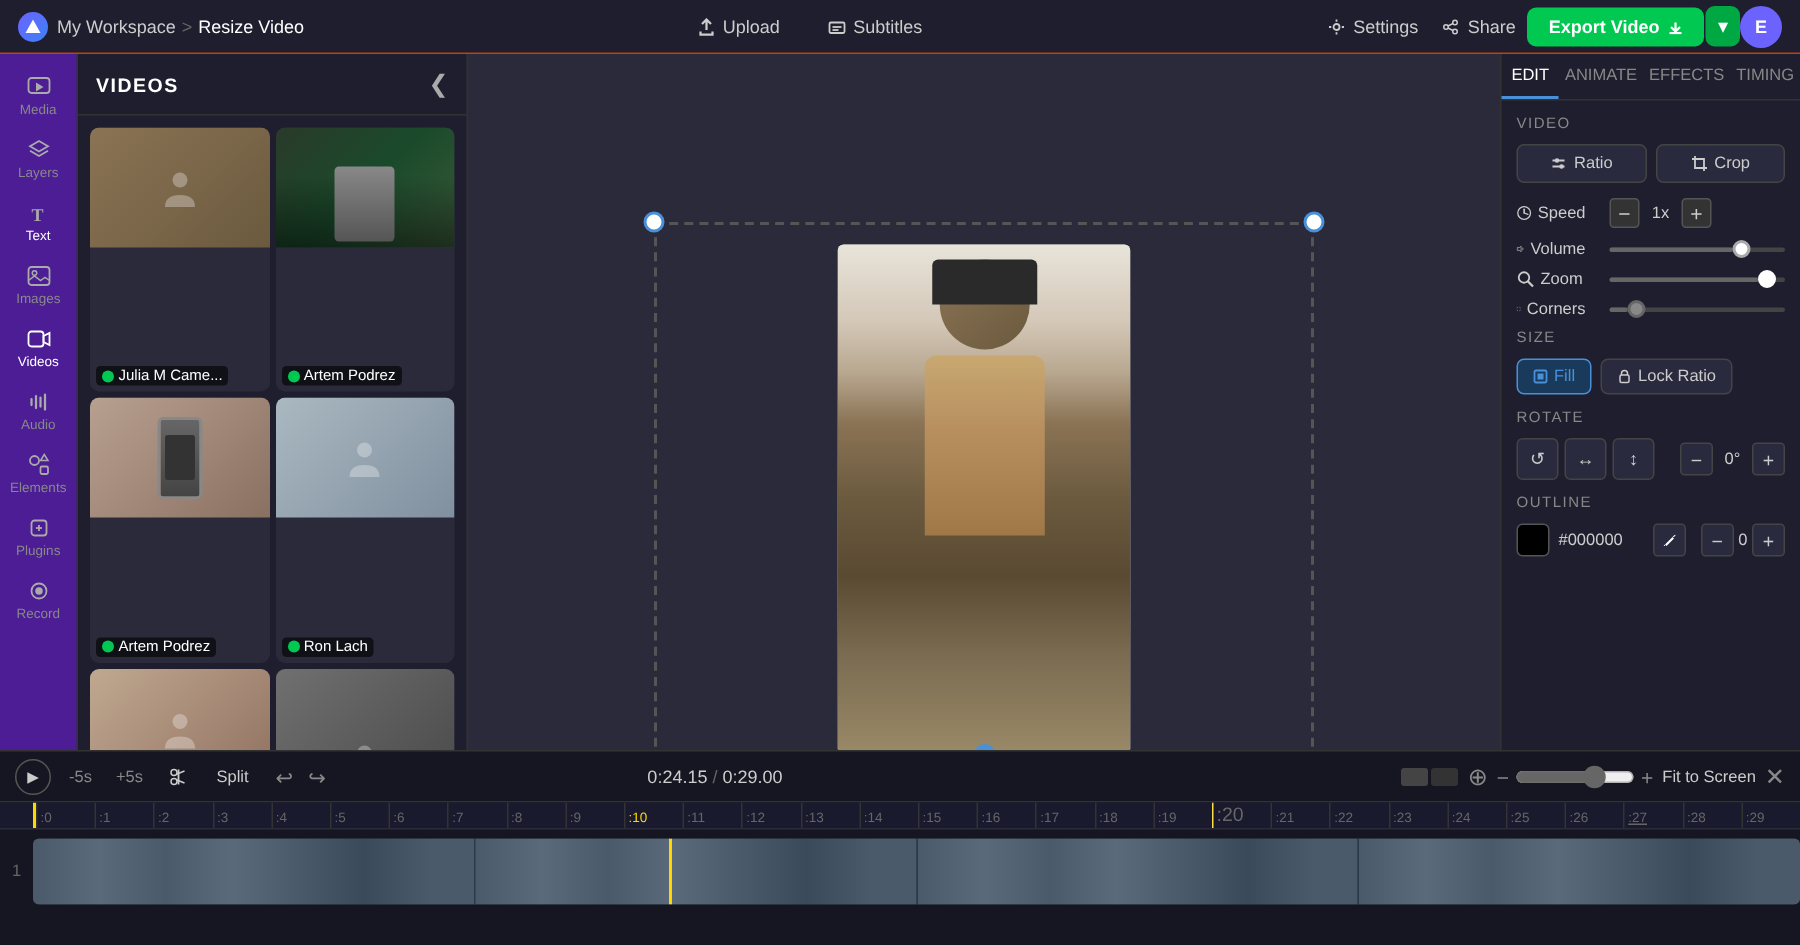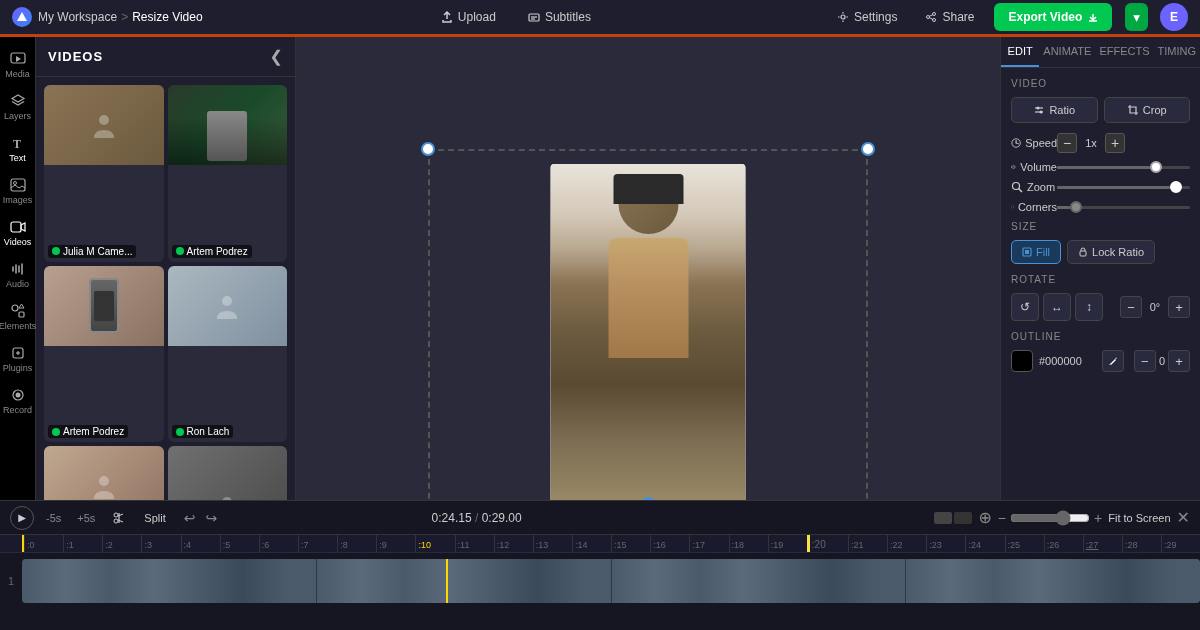--- a/index.html
+++ b/index.html
@@ -1,38 +1,38 @@
 <!DOCTYPE html>
 <html><head>
   <meta charset="utf-8">
   <style>
     * { box-sizing: border-box; margin: 0; padding: 0; }
     body { font-family: -apple-system, BlinkMacSystemFont, 'Segoe UI', sans-serif; background: #1a1a2e; color: #fff; width: 1200px; height: 630px; overflow: hidden; font-size: 12px; }
 
     
-    .topbar { display: flex; align-items: center; justify-content: space-between; background: #1e1e2e; height: 36px; padding: 17px 12px; border-bottom: 3px solid #c2410c; }
+    .topbar { display: flex; align-items: center; justify-content: space-between; background: #1e1e2e; height: 36px; padding: 17px 12px; border-bottom: 1px solid #c2410c; }
     .topbar-left { display: flex; align-items: center; gap: 6px; }
     .topbar-logo { width: 20px; height: 20px; border-radius: 50%; background: linear-gradient(135deg, #6c63ff, #3b82f6); display: flex; align-items: center; justify-content: center; font-size: 10px; }
     .topbar-breadcrumb { display: flex; align-items: center; gap: 4px; color: #aaa; font-size: 12px; }
     .topbar-breadcrumb .workspace { color: #ccc; }
     .topbar-breadcrumb .separator { color: #666; }
     .topbar-breadcrumb .pagename { color: #fff; }
     .topbar-center { display: flex; align-items: center; gap: 16px; }
     .topbar-btn { display: flex; align-items: center; gap: 5px; color: #ccc; font-size: 12px; background: none; border: none; cursor: pointer; padding: 4px 8px; border-radius: 4px; }
-    .topbar-right { display: flex; gap: 12px; }
+    .topbar-right { display: flex; align-items: center; gap: 0; }
     .topbar-right-btn { display: flex; align-items: center; gap: 5px; color: #ccc; font-size: 12px; background: none; border: none; cursor: pointer; padding: 4px 8px; border-radius: 4px; }
     .export-btn { background: #00c851; border: none; color: #fff; font-size: 12px; font-weight: 600; padding: 6px 14px; border-radius: 6px; cursor: pointer; display: flex; align-items: center; gap: 6px; }
     .export-caret { background: #00a844; border: none; color: #fff; padding: 6px 8px; border-radius: 6px; cursor: pointer; margin-left: 1px; }
     .avatar-btn { width: 28px; height: 28px; border-radius: 50%; background: #6c63ff; border: none; color: #fff; font-size: 12px; font-weight: 700; cursor: pointer; }
 
     
     .main { display: flex; height: calc(630px - 36px); }
 
     
-    .sidebar-icons { width: 36px; background: #000000; display: flex; flex-direction: column; align-items: center; padding-top: 8px; gap: 2px; border-right: 1px solid #333; }
+    .sidebar-icons { width: 52px; background: #4c1d95; display: flex; flex-direction: column; align-items: center; padding-top: 8px; gap: 2px; border-right: 1px solid #333; }
     .sidebar-icon-item { display: flex; flex-direction: column; align-items: center; gap: 2px; padding: 6px 4px; border-radius: 6px; cursor: pointer; width: 36px; color: #aaa; font-size: 9px; }
     .sidebar-icon-item.active { color: #fff; }
     .sidebar-icon-item svg { width: 16px; height: 16px; }
 
     
     .videos-panel { width: 260px; background: #1e1e2e; border-right: 1px solid #333; display: flex; flex-direction: column; }
     .videos-header { display: flex; align-items: center; justify-content: space-between; padding: 10px 12px; border-bottom: 1px solid #333; }
     .videos-header-title { font-size: 13px; font-weight: 600; letter-spacing: 1px; color: #fff; }
     .videos-grid { display: grid; grid-template-columns: 1fr 1fr; gap: 4px; padding: 8px; overflow-y: auto; flex: 1; }
     .video-thumb { position: relative; border-radius: 6px; overflow: hidden; cursor: pointer; background: #2a2a3a; }
@@ -54,21 +54,21 @@
     
     .right-panel { width: 200px; background: #1e1e2e; border-left: 1px solid #333; display: flex; flex-direction: column; }
     .right-tabs { display: flex; border-bottom: 1px solid #333; }
     .right-tab { flex: 1; text-align: center; padding: 8px 4px; font-size: 11px; color: #888; cursor: pointer; border-bottom: 2px solid transparent; }
     .right-tab.active { color: #fff; border-bottom: 2px solid #4a90d9; }
     .right-content { padding: 10px; flex: 1; overflow-y: auto; }
     .section-label { font-size: 10px; color: #888; letter-spacing: 1px; margin-bottom: 8px; margin-top: 8px; }
     .section-label:first-child { margin-top: 0; }
     .btn-group { display: flex; gap: 6px; margin-bottom: 10px; }
     .panel-btn { flex: 1; display: flex; align-items: center; justify-content: center; gap: 4px; padding: 6px 8px; border-radius: 5px; font-size: 11px; cursor: pointer; border: 1px solid #444; background: #2a2a3e; color: #ccc; }
-    .slider-row { display: flex; align-items: center; gap: 0; margin-bottom: 8px; }
+    .slider-row { display: flex; align-items: center; gap: 16px; margin-bottom: 8px; }
     .slider-label { font-size: 11px; color: #ccc; width: 46px; display: flex; align-items: center; gap: 4px; }
     .slider-track { flex: 1; height: 3px; background: #444; border-radius: 2px; position: relative; }
     .slider-fill { height: 100%; background: #666; border-radius: 2px; }
     .slider-thumb { position: absolute; top: 50%; transform: translateY(-50%); width: 12px; height: 12px; border-radius: 50%; background: #fff; border: 2px solid #aaa; cursor: pointer; }
     .slider-speed-ctrl { display: flex; align-items: center; gap: 4px; }
     .speed-minus, .speed-plus { background: #333; border: 1px solid #555; color: #ccc; width: 20px; height: 20px; border-radius: 3px; display: flex; align-items: center; justify-content: center; cursor: pointer; font-size: 14px; }
     .speed-value { font-size: 11px; color: #ccc; min-width: 20px; text-align: center; }
     .size-buttons { display: flex; gap: 6px; }
     .fill-btn { display: flex; align-items: center; gap: 4px; padding: 5px 10px; border-radius: 5px; font-size: 11px; cursor: pointer; border: 1px solid #4a90d9; background: #1a3a5c; color: #4a90d9; }
     .lock-btn { display: flex; align-items: center; gap: 4px; padding: 5px 10px; border-radius: 5px; font-size: 11px; cursor: pointer; border: 1px solid #444; background: #2a2a3e; color: #ccc; }
@@ -540,21 +540,21 @@
         <span style="flex:1;font-size:9px;color:#ffd700;border-left:1px solid #333;padding-left:2px;display:flex;align-items:flex-end;padding-bottom:2px;">:10</span>
         <span style="flex:1;font-size:9px;color:#666;border-left:1px solid #333;padding-left:2px;display:flex;align-items:flex-end;padding-bottom:2px;">:11</span>
         <span style="flex:1;font-size:9px;color:#666;border-left:1px solid #333;padding-left:2px;display:flex;align-items:flex-end;padding-bottom:2px;">:12</span>
         <span style="flex:1;font-size:9px;color:#666;border-left:1px solid #333;padding-left:2px;display:flex;align-items:flex-end;padding-bottom:2px;">:13</span>
         <span style="flex:1;font-size:9px;color:#666;border-left:1px solid #333;padding-left:2px;display:flex;align-items:flex-end;padding-bottom:2px;">:14</span>
         <span style="flex:1;font-size:9px;color:#666;border-left:1px solid #333;padding-left:2px;display:flex;align-items:flex-end;padding-bottom:2px;">:15</span>
         <span style="flex:1;font-size:9px;color:#666;border-left:1px solid #333;padding-left:2px;display:flex;align-items:flex-end;padding-bottom:2px;">:16</span>
         <span style="flex:1;font-size:9px;color:#666;border-left:1px solid #333;padding-left:2px;display:flex;align-items:flex-end;padding-bottom:2px;">:17</span>
         <span style="flex:1;font-size:9px;color:#666;border-left:1px solid #333;padding-left:2px;display:flex;align-items:flex-end;padding-bottom:2px;">:18</span>
         <span style="flex:1;font-size:9px;color:#666;border-left:1px solid #333;padding-left:2px;display:flex;align-items:flex-end;padding-bottom:2px;">:19</span>
-        <span style="flex:1;font-size:10px;color:#666;border-left:3px solid #fde047;padding-left:2px;display:flex;align-items:flex-end;padding-bottom:2px;">:20</span>
+        <span style="flex:1;font-size:13px;color:#666;border-left:1px solid #fde047;padding-left:2px;display:flex;align-items:flex-end;padding-bottom:2px;">:20</span>
         <span style="flex:1;font-size:9px;color:#666;border-left:1px solid #333;padding-left:2px;display:flex;align-items:flex-end;padding-bottom:2px;">:21</span>
         <span style="flex:1;font-size:9px;color:#666;border-left:1px solid #333;padding-left:2px;display:flex;align-items:flex-end;padding-bottom:2px;">:22</span>
         <span style="flex:1;font-size:9px;color:#666;border-left:1px solid #333;padding-left:2px;display:flex;align-items:flex-end;padding-bottom:2px;">:23</span>
         <span style="flex:1;font-size:9px;color:#666;border-left:1px solid #333;padding-left:2px;display:flex;align-items:flex-end;padding-bottom:2px;">:24</span>
         <span style="flex:1;font-size:9px;color:#666;border-left:1px solid #333;padding-left:2px;display:flex;align-items:flex-end;padding-bottom:2px;">:25</span>
         <span style="flex:1;font-size:9px;color:#666;border-left:1px solid #333;padding-left:2px;display:flex;align-items:flex-end;padding-bottom:2px;">:26</span>
         <span style="flex:1;font-size:9px;color:#666;border-left:1px solid #333;padding-left:2px;display:flex;align-items:flex-end;padding-bottom:2px;text-decoration:underline;">:27</span>
         <span style="flex:1;font-size:9px;color:#666;border-left:1px solid #333;padding-left:2px;display:flex;align-items:flex-end;padding-bottom:2px;">:28</span>
         <span style="flex:1;font-size:9px;color:#666;border-left:1px solid #333;padding-left:2px;display:flex;align-items:flex-end;padding-bottom:2px;">:29</span>
       </div>

